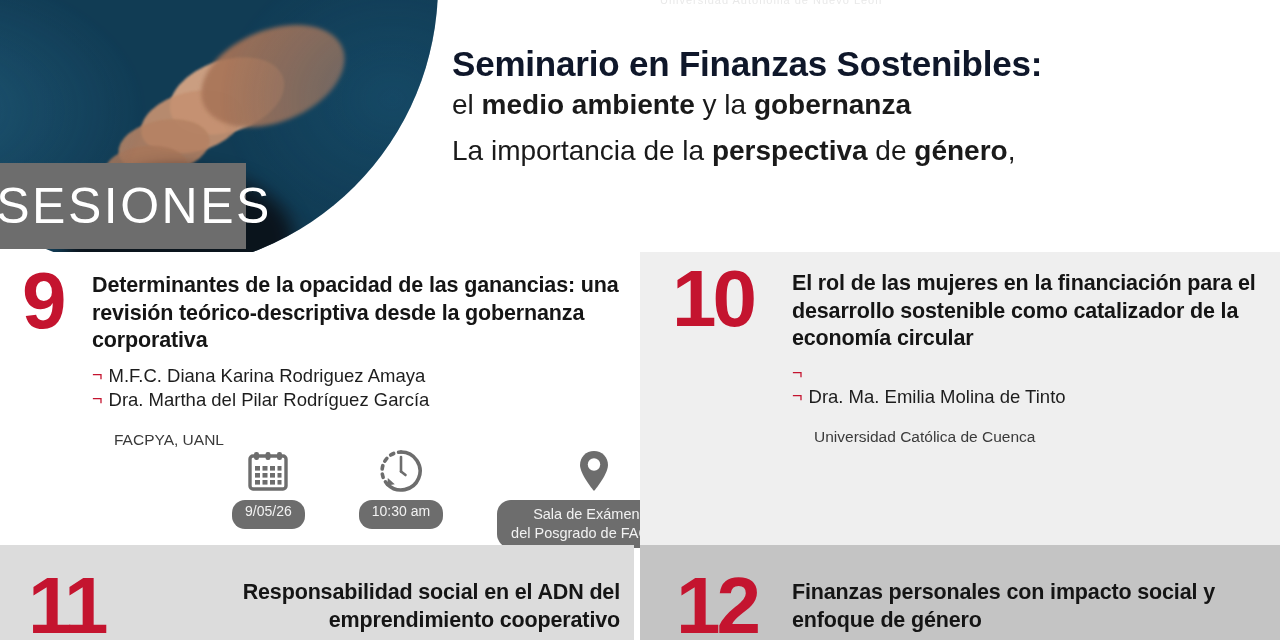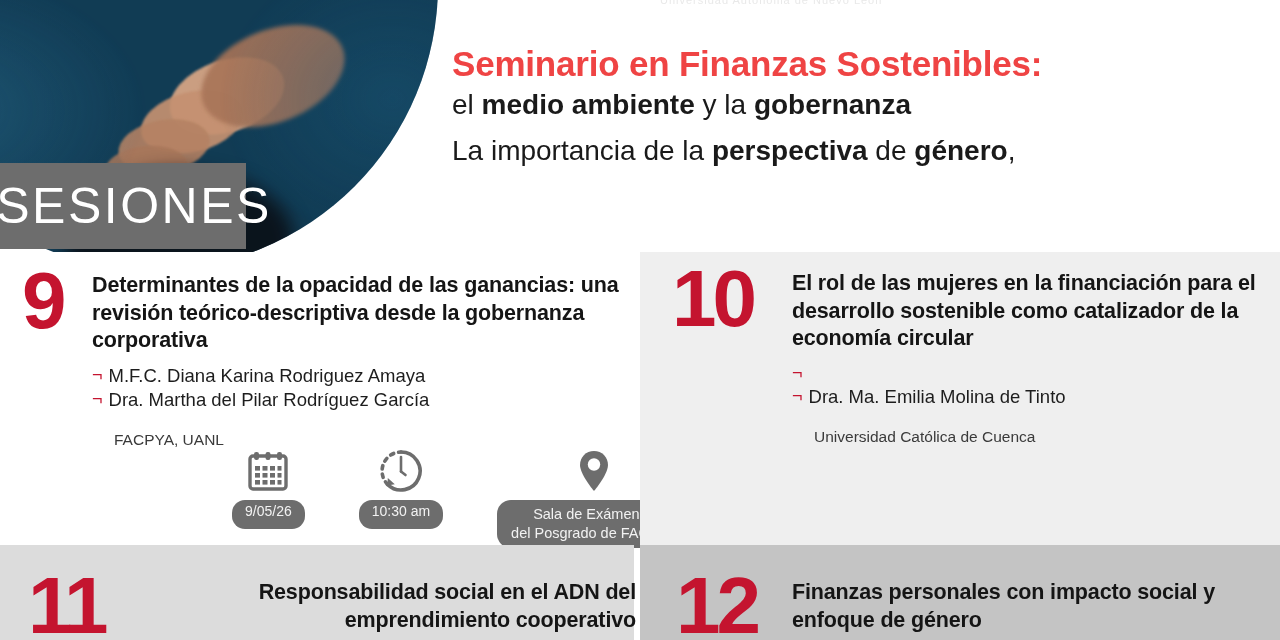--- a/index.html
+++ b/index.html
@@ -38,21 +38,21 @@
       radial-gradient(ellipse 300px 200px at 12% 72%, rgba(48,120,156,0.55), rgba(48,120,156,0) 70%),
       radial-gradient(ellipse 240px 200px at 92% 70%, rgba(30,95,130,0.5), rgba(30,95,130,0) 72%);
     mix-blend-mode:normal;opacity:.85;
   }
   
   .finger{position:absolute;border-radius:50%;filter:blur(1.2px);}
 
   
   .title-block{position:absolute;left:452px;top:44px;width:812px;}
   .title-main{
-    font-size:35px;font-weight:bold;color:#ef4444;letter-spacing:-.2px;line-height:1.15;
+    font-size:35px;font-weight:bold;color:#0f172a;letter-spacing:-.2px;line-height:1.15;
     white-space:nowrap;
   }
   .title-sub{
     margin-top:9px;font-size:28px;color:#1a1a1a;line-height:1.33;font-weight:normal;
     white-space:nowrap;
   }
   .title-sub b{font-weight:bold;}
 
   
   .sesiones{
@@ -77,21 +77,21 @@
     font-family:"Liberation Sans","DejaVu Sans",sans-serif;letter-spacing:-4px;
   }
   .c9  .num{left:22px; top:12px; font-size:80px;}
   .c10 .num{left:32px; top:10px; font-size:80px;}
   .c11 .num{left:28px; top:24px; font-size:80px;}
   .c12 .num{left:36px; top:24px; font-size:80px;}
 
   .body{position:absolute;}
   .c9  .body{left:92px; top:20px; width:530px;}
   .c10 .body{left:152px;top:18px; width:470px;}
-  .c11 .body{left:140px;top:34px; width:480px;margin-left:16px;}
+  .c11 .body{left:140px;top:34px; width:480px;}
   .c12 .body{left:152px;top:34px; width:480px;}
 
   .sess-title{
     font-size:21.5px;font-weight:bold;color:#151515;line-height:1.28;letter-spacing:-.15px;
   }
   .c10 .sess-title{font-size:21.5px;}
   .c11 .sess-title,.c12 .sess-title{font-size:21.5px;}
 
   .speakers{margin-top:9px;}
   .speaker{

